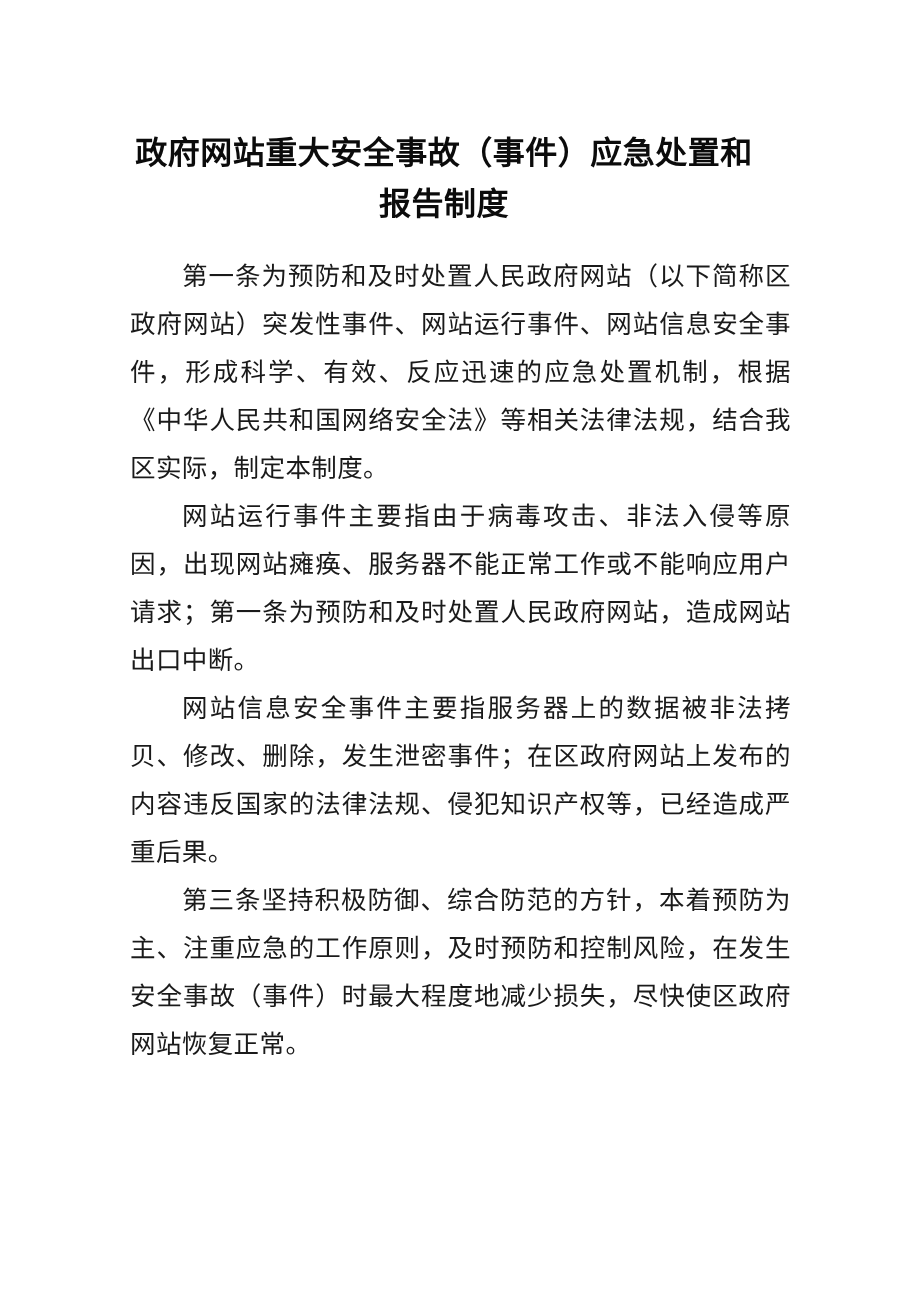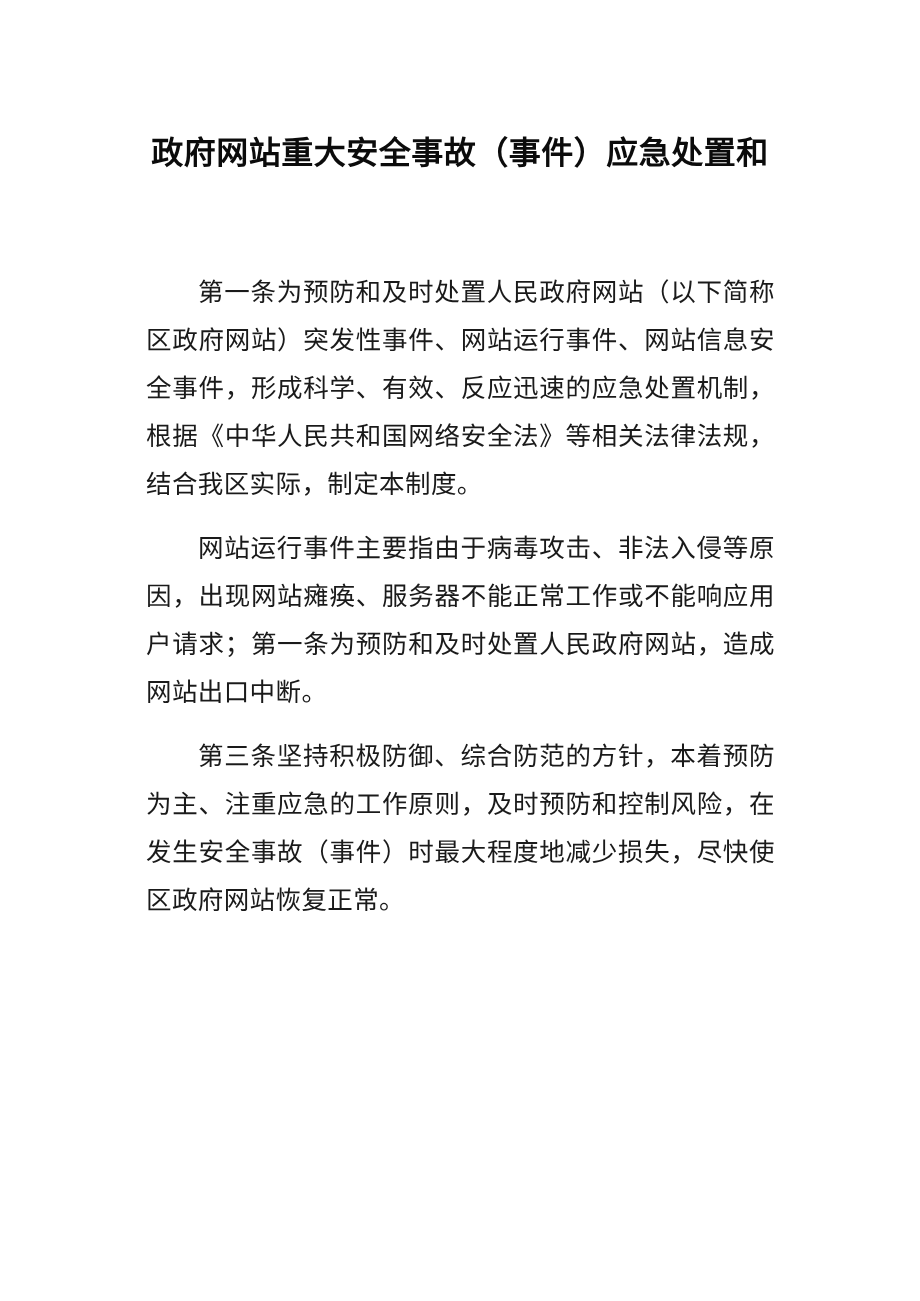--- a/index.html
+++ b/index.html
@@ -11,21 +11,21 @@
   .page {
     position: relative;
     width: 920px;
     height: 1301px;
     background: #ffffff;
     overflow: hidden;
     box-sizing: border-box;
   }
   .doc-title {
     position: absolute;
-    left: 128px;
+    left: 112px;
     top: 128px;
     width: 664px;
     text-align: center;
     font-family: "Liberation Sans", "DejaVu Sans", sans-serif;
     font-weight: 700;
     font-size: 32px;
     line-height: 51px;
     letter-spacing: 0.5px;
     color: #0b0b0b;
   }
@@ -36,35 +36,37 @@
     width: 661px;
   }
   .para {
     font-family: "Liberation Serif", "DejaVu Serif", serif;
     font-size: 25.5px;
     line-height: 48px;
     color: #1a1a1a;
     text-align: justify;
     text-justify: inter-character;
     text-indent: 52px;
-    margin: 16px;
+    margin: 0;
     letter-spacing: 0.4px;
     word-break: break-all;
     -webkit-font-smoothing: antialiased;
   }
 </style>
 </head>
 <body>
 
 <div class="page">
 
   <div class="doc-title">
     <div>政府网站重大安全事故（事件）应急处置和</div>
+    <div>报告制度</div>
   </div>
 
   <div class="body-block">
     <p class="para">第一条为预防和及时处置人民政府网站（以下简称区政府网站）突发性事件、网站运行事件、网站信息安全事件，形成科学、有效、反应迅速的应急处置机制，根据《中华人民共和国网络安全法》等相关法律法规，结合我区实际，制定本制度。</p>
     <p class="para">网站运行事件主要指由于病毒攻击、非法入侵等原因，出现网站瘫痪、服务器不能正常工作或不能响应用户请求；第一条为预防和及时处置人民政府网站，造成网站出口中断。</p>
+    <p class="para">网站信息安全事件主要指服务器上的数据被非法拷贝、修改、删除，发生泄密事件；在区政府网站上发布的内容违反国家的法律法规、侵犯知识产权等，已经造成严重后果。</p>
     <p class="para">第三条坚持积极防御、综合防范的方针，本着预防为主、注重应急的工作原则，及时预防和控制风险，在发生安全事故（事件）时最大程度地减少损失，尽快使区政府网站恢复正常。</p>
 
   </div>
 
 </div>
 
 </body></html>

